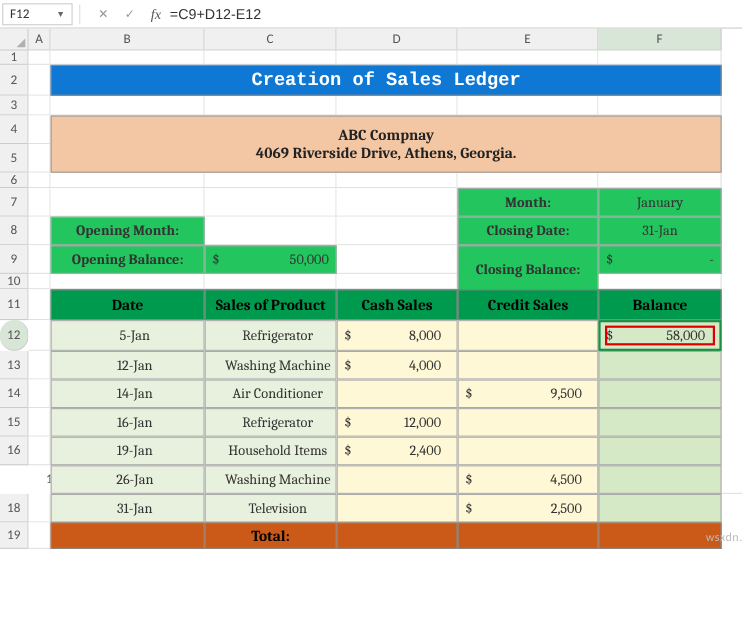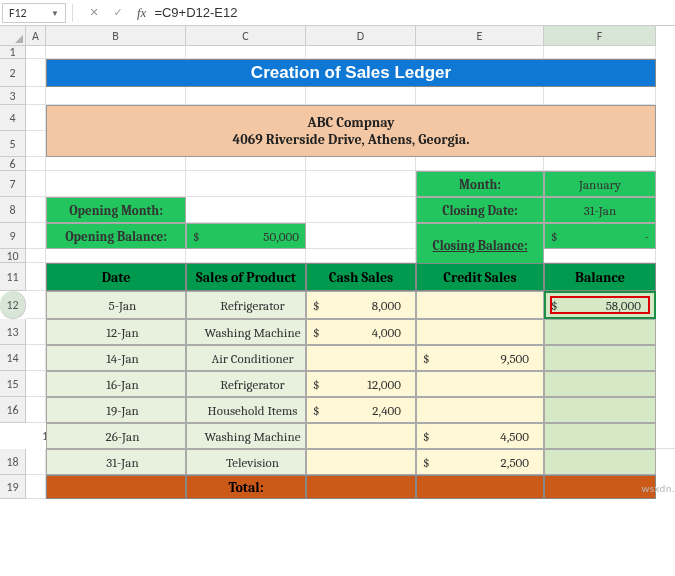--- a/index.html
+++ b/index.html
@@ -32,21 +32,21 @@
 
 .cA { width: 20px; } .cB { width: 140px; } .cC { width: 120px; } .cD { width: 110px; } .cE { width: 128px; } .cF { width: 112px; }
 
 .r1 { height: 13px; } .r2 { height: 28px; } .r3 { height: 18px; } .r4 { height: 26px; } .r5 { height: 26px; }
 .r6 { height: 14px; } .r7 { height: 26px; } .r8 { height: 26px; } .r9 { height: 26px; } .r10 { height: 14px; }
 .r11 { height: 28px; } .r12 { height: 28px; border-radius: 13px; } .r13 { height: 26px; } .r14 { height: 26px; } .r15 { height: 26px; }
 .r16 { height: 26px; } .r17 { height: 26px; margin-left: 48px; } .r18 { height: 26px; } .r19 { height: 24px; }
 
 
 .overlay { position: absolute; display:flex; align-items:center; }
-.title-bar { left: 20px; top: 13px; width: 610px; height: 28px; background: #0e78d4; color: #fff; font-weight: bold; font-family: Liberation Sans, sans-serif; font-size: 17px; justify-content: center; border:1px solid #888;}
+.title-bar { left: 20px; top: 13px; width: 610px; height: 28px; background: #0e78d4; color: #fff; font-weight: bold; font-family: Liberation Mono, monospace; font-size: 17px; justify-content: center; border:1px solid #888;}
 .company-box { left: 20px; top: 59px; width: 610px; height: 52px; background: #f3c7a3; border: 1px solid #999; flex-direction: column; justify-content: center; font-weight: bold; font-family: Cambria, serif; font-size: 14px; color: #222;}
 .company-box div { text-align:center; }
 
 .small-box { background: #22c55e; border: 1px solid #aaa; font-family: Cambria, serif; font-size: 13px; }
 .small-label { font-weight: bold; justify-content:center; }
 .curr { padding: 0 6px; display:flex; justify-content:space-between; width:100%; }
 
 
 .th { background: #009a4e; color: #000000; font-weight: bold; font-family: Cambria, serif; font-size: 14px; justify-content:center; border:1px solid #888;}
 .td { border:1px solid #aaa; font-family: Cambria, serif; font-size: 13px; justify-content:center;}
@@ -283,21 +283,21 @@
       <div class="curr">
           <span>$</span>
           <span>50,000</span>
         </div>
     </div>
 
     <div class="overlay small-box small-label" style="left:390px; top:125px; width:128px; height:26px;">Month:</div>
     <div class="overlay small-box" style="left:518px; top:125px; width:112px; height:26px; justify-content:center;">January</div>
     <div class="overlay small-box small-label" style="left:390px; top:151px; width:128px; height:26px;">Closing Date:</div>
     <div class="overlay small-box" style="left:518px; top:151px; width:112px; height:26px; justify-content:center;">31-Jan</div>
-    <div class="overlay small-box small-label" style="left:390px; top:177px; width:128px; height:44px;text-decoration:underline;">Closing Balance:</div>
+    <div class="overlay small-box small-label" style="left:390px; top:177px; width:128px; height:44px;">Closing Balance:</div>
     <div class="overlay small-box" style="left:518px; top:177px; width:112px; height:26px;">
       <div class="curr">
           <span>$</span>
           <span>-</span>
         </div>
     </div>
 
     <div class="overlay th" style="left:20px; top:217px; width:140px; height:28px;">Date</div>
     <div class="overlay th" style="left:160px; top:217px; width:120px; height:28px;">Sales of Product</div>
     <div class="overlay th" style="left:280px; top:217px; width:110px; height:28px;">Cash Sales</div>

